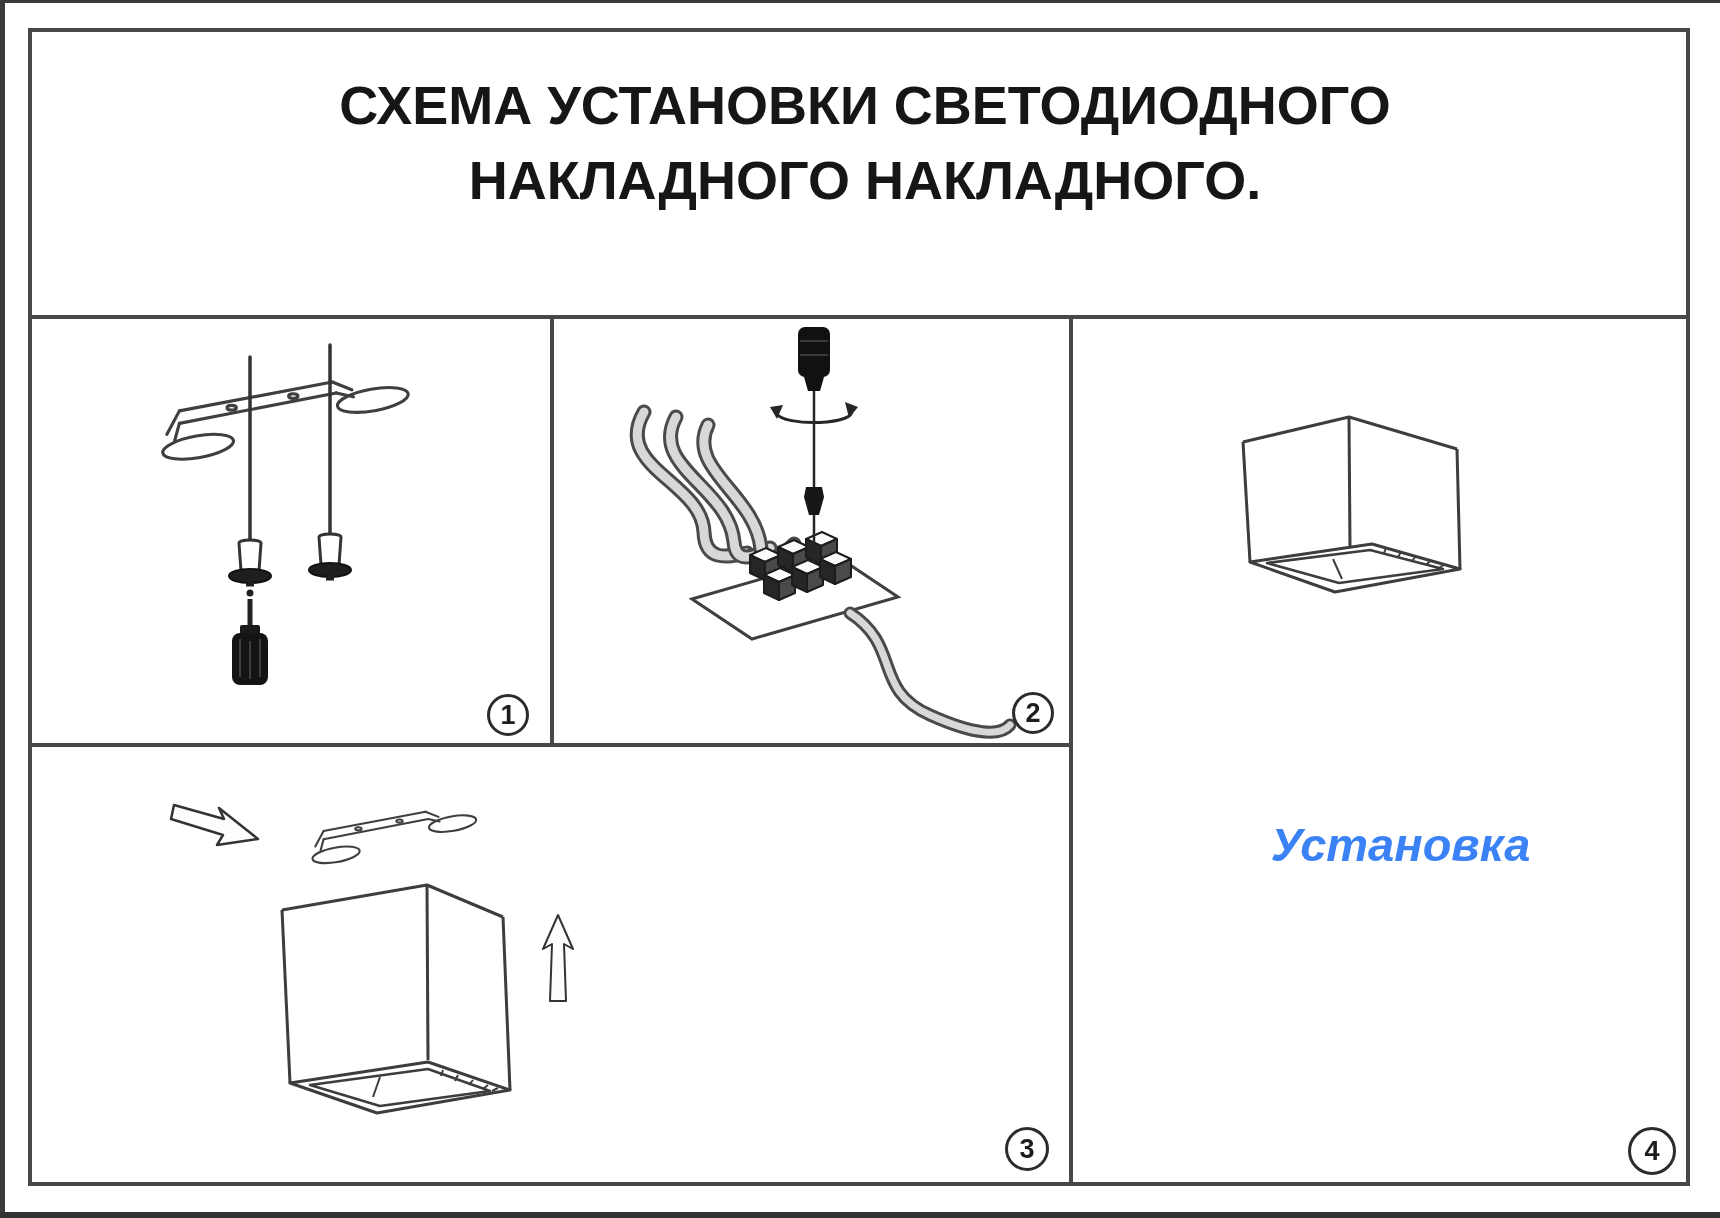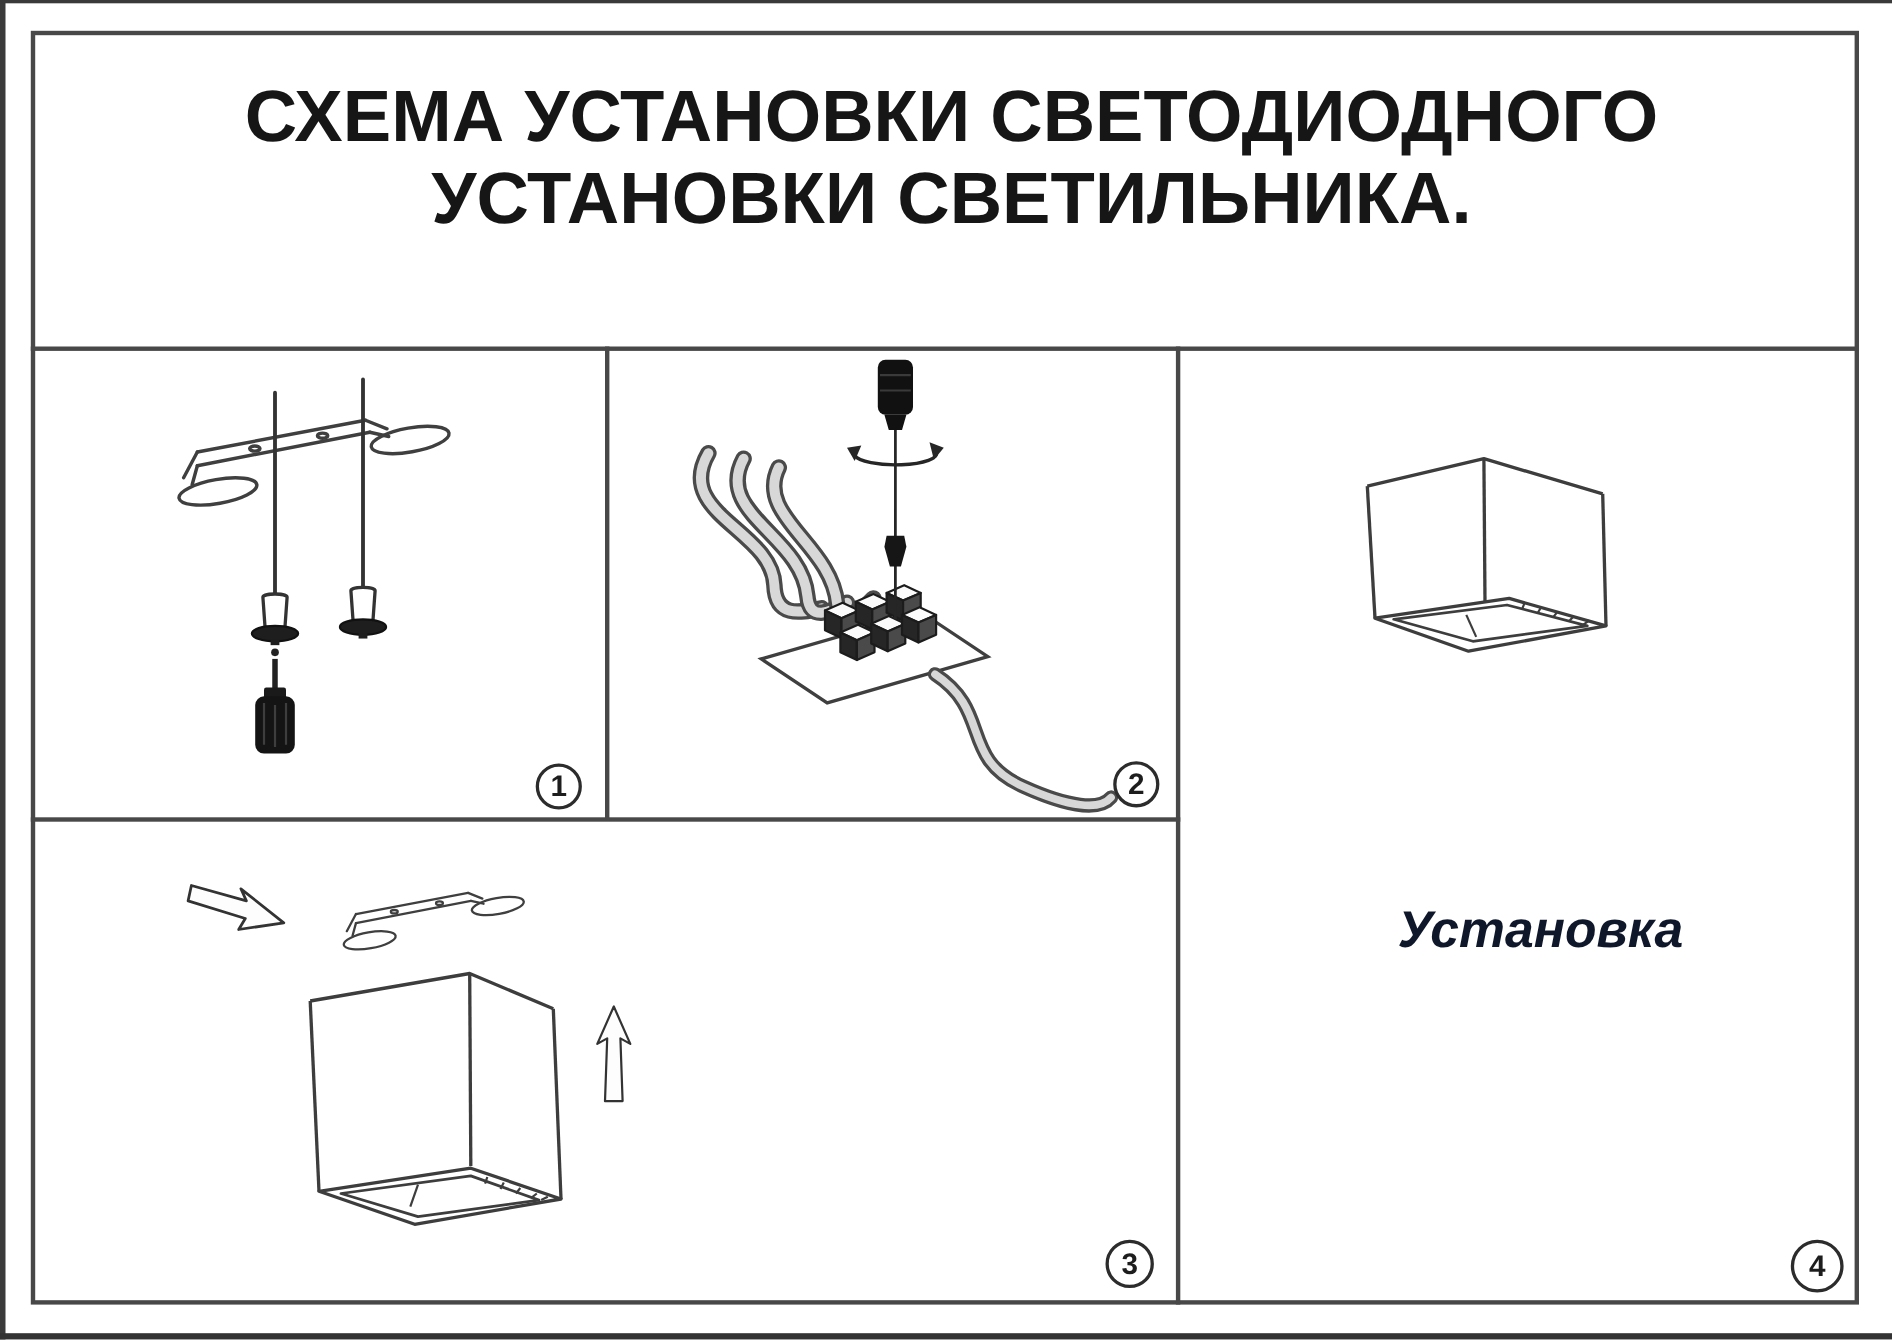--- a/index.html
+++ b/index.html
@@ -15,61 +15,61 @@
   
   .frame{position:absolute;left:28px;top:28px;width:1654px;height:1150px;border:4px solid #484848;}
   .gridline{position:absolute;background:#484848;}
   .hl-title{left:28px;top:315px;width:1662px;height:4px;}
   .hl-mid{left:28px;top:743px;width:1045px;height:4px;}
   .vl-12{left:550px;top:315px;width:4px;height:430px;}
   .vl-right{left:1069px;top:315px;width:4px;height:871px;}
   
   .title{
     position:absolute;left:28px;top:68px;width:1662px;text-align:center;
-    font-size:66px;font-weight:bold;line-height:75px;color:#161616;
+    font-size:54px;font-weight:bold;line-height:75px;color:#161616;
     letter-spacing:0;transform:translateX(6px);
   }
   
   .panel{position:absolute;margin:0;padding:0;}
   .panel svg{display:block;}
   
   .stepnum{
     position:absolute;border:3px solid #2c2c2c;border-radius:50%;
     display:flex;align-items:center;justify-content:center;
     color:#1d1d1d;font-size:27px;font-weight:600;background:#fff;box-sizing:border-box;
   }
   .c1{left:487px;top:694px;width:42px;height:42px;}
   .c2{left:1012px;top:692px;width:42px;height:42px;}
   .c3{left:1005px;top:1127px;width:44px;height:44px;}
   .c4{left:1628px;top:1127px;width:48px;height:48px;}
   
   .caption{
     position:absolute;left:1071px;top:814px;width:619px;text-align:center;
-    font-size:47px;font-weight:bold;font-style:italic;line-height:62px;color:#0f172a;
+    font-size:47px;font-weight:bold;font-style:italic;line-height:62px;color:#3b82f6;
     padding-left:40px;box-sizing:border-box;
   }
 </style>
 </head>
 <body>
 
 <div class="page">
 
   <div class="edge edge-top"></div>
   <div class="edge edge-left"></div>
   <div class="edge edge-bottom"></div>
 
   <div class="frame"></div>
   <div class="gridline hl-title"></div>
   <div class="gridline hl-mid"></div>
   <div class="gridline vl-12"></div>
   <div class="gridline vl-right"></div>
 
   <div class="title">
     <div>СХЕМА УСТАНОВКИ СВЕТОДИОДНОГО</div>
-    <div>УСТАНОВКИ СВЕТИЛЬНИКА.</div>
+    <div>НАКЛАДНОГО НАКЛАДНОГО.</div>
   </div>
 
   <figure class="panel" style="left:28px;top:317px">
     <svg width="524" height="428" viewBox="0 0 524 428">
       <defs>
         <g id="bracket-art" fill="none" stroke="#3f3f3f" stroke-width="4" stroke-linecap="round">
           <line x1="30" y1="46" x2="226" y2="9"></line>
           <line x1="30" y1="62" x2="231" y2="23"></line>
           <path d="M30,46 L14,76 M30,62 L24,84 M226,9 L251,19 M231,23 L253,28"></path>
           <ellipse cx="278" cy="32" rx="46" ry="14" transform="rotate(-10 278 32)"></ellipse>

